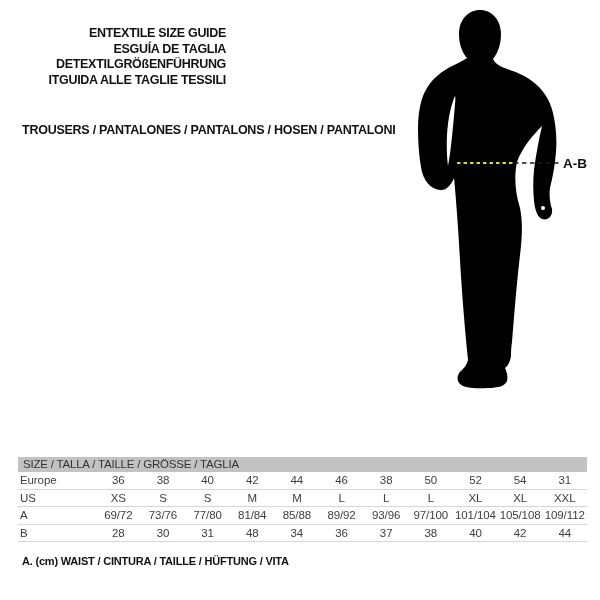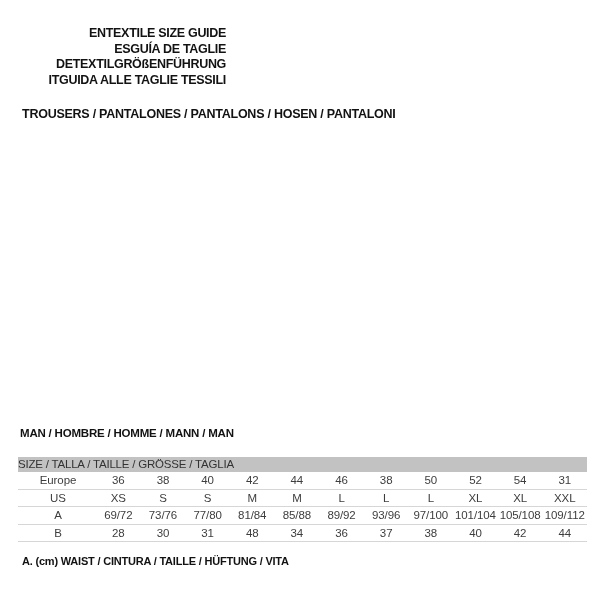--- a/index.html
+++ b/index.html
@@ -11,74 +11,127 @@
   
   .lang-list { position:absolute; top:24px; left:22px;text-align:right; }
   .lang-row { height:15.5px; line-height:15.5px; white-space:nowrap; }
   .lang-code {
     display:inline-block; width:37px;
     font-size:12.5px; font-weight:700; letter-spacing:-0.3px; color:#121212;
   }
   .lang-label { font-size:12.5px; font-weight:700; letter-spacing:-0.3px; color:#121212; }
 
   .category {
-    position:absolute; top:107px; left:22px;
+    position:absolute; top:123px; left:22px;
     font-size:12.5px; font-weight:700; letter-spacing:-0.25px; color:#121212;
     white-space:nowrap;
     text-align:center;
   }
 
   
   .figure-wrap { position:absolute; left:410px; top:0; width:190px; height:395px; }
   .figure-wrap svg { display:block; }
 
   
   .section-title {
     position:absolute; top:427px; left:20px;
     font-size:11.5px; font-weight:700; letter-spacing:-0.2px; color:#121212;
     white-space:nowrap;
   }
 
   
   .size-table { position:absolute; left:18px; top:457px; width:569px; }
   .t-header {
     height:15px; line-height:15px; background:#c2c2c2; color:#333;
-    font-size:11.5px; letter-spacing:-0.2px; 
+    font-size:11.5px; letter-spacing:-0.2px; padding-left:5px;
   }
   .t-row {
     display:flex; height:16.5px; align-items:center;
     border-bottom:1px solid #d6d6d6;
     font-size:11.5px; letter-spacing:-0.1px; color:#3d3d3d; white-space:nowrap;
   }
-  .t-label { width:76px; padding-left:2px;text-align:center; }
+  .t-label { width:76px; padding-left:2px; }
   .t-cell { flex:1; text-align:center; }
 
   
   .footnotes { position:absolute; left:22px; top:553px;text-align:center; }
   .footnote {
     font-size:11px; font-weight:700; letter-spacing:-0.2px; color:#121212;
     line-height:16.5px; white-space:nowrap;
   }
 </style>
 </head>
 <body>
 
 <div class="canvas">
 
   <div class="lang-list" id="lang-list">
       <div class="lang-row"><span class="lang-code">EN</span><span class="lang-label">TEXTILE SIZE GUIDE</span></div>
-      <div class="lang-row"><span class="lang-code">ES</span><span class="lang-label">GUÍA DE TAGLIE</span></div>
+      <div class="lang-row"><span class="lang-code">ES</span><span class="lang-label">GUÍA DE TAGLIA</span></div>
       <div class="lang-row"><span class="lang-code">DE</span><span class="lang-label">TEXTILGRÖßENFÜHRUNG</span></div>
       <div class="lang-row"><span class="lang-code">IT</span><span class="lang-label">GUIDA ALLE TAGLIE TESSILI</span></div>
     </div>
 
   <div class="category">TROUSERS / PANTALONES / PANTALONS / HOSEN / PANTALONI</div>
 
+  <div class="figure-wrap">
+    <svg width="190" height="395" viewBox="0 0 190 395" xmlns="http://www.w3.org/2000/svg">
 
-  <div class="section-title">MAN / HOMBRE / HOMME / MANN / MAN</div>
+      <path fill="#000000" d="
+        M 70 10
+        C 82 10 91 20 91 34
+        C 91 44 88 53 83 59
+        C 85 63 88 65 92 67
+        C 102 71 113 74 122 81
+        C 133 89 140 100 143 113
+        C 146 126 147 139 146 152
+        C 145 164 143 176 140 188
+        C 139 196 140 203 142 209
+        C 143 216 138 221 132 219
+        C 127 217 125 209 124 201
+        C 123 191 123 180 124 170
+        C 126 154 129 139 132 126
+        C 122 136 112 148 107 162
+        C 104 176 105 192 110 208
+        C 113 222 112 240 110 255
+        C 106 290 104 318 102 342
+        C 101 348 101 353 101 356
+        C 100 362 98 366 95 368
+        C 97 372 98 377 97 381
+        C 95 386 88 388 78 388
+        C 66 389 54 388 50 384
+        C 46 380 47 374 52 370
+        C 55 367 57 364 58 360
+        C 55 330 52 295 50 260
+        C 48 226 46 198 44 178
+        C 41 185 36 191 30 190
+        C 20 189 13 180 11 167
+        C 9 156 8 143 8 128
+        C 8 112 11 97 17 88
+        C 23 78 32 71 42 66
+        C 48 63 53 61 57 58
+        C 52 52 49 44 49 34
+        C 49 20 58 10 70 10
+        Z"></path>
+
+      <path fill="#ffffff" d="
+        M 45 96
+        C 38 112 35 138 38 166
+        C 40 158 43 130 45 104
+        C 45.5 100 45.5 97 45 96
+        Z"></path>
+
+      <circle cx="133" cy="208" r="2" fill="#ffffff"></circle>
+
+      <line x1="47" y1="163" x2="104" y2="163" stroke="#dede00" stroke-width="2.2" stroke-dasharray="3.5 3"></line>
+      <line x1="104" y1="163" x2="150" y2="163" stroke="#1a1a1a" stroke-width="1.6" stroke-dasharray="4.5 3.5"></line>
+      <text x="153" y="167.5" font-size="13.5" font-weight="600" font-family="Liberation Sans, sans-serif" fill="#111">A-B</text>
+    </svg>
+  </div>
+
 
   <div class="size-table">
     <div class="t-header">SIZE / TALLA / TAILLE / GRÖSSE / TAGLIA</div>
     <div id="size-rows">
         <div class="t-row">
           <span class="t-label">Europe</span>
           <span class="t-cell">36</span>
           <span class="t-cell">38</span>
           <span class="t-cell">40</span>
           <span class="t-cell">42</span>

